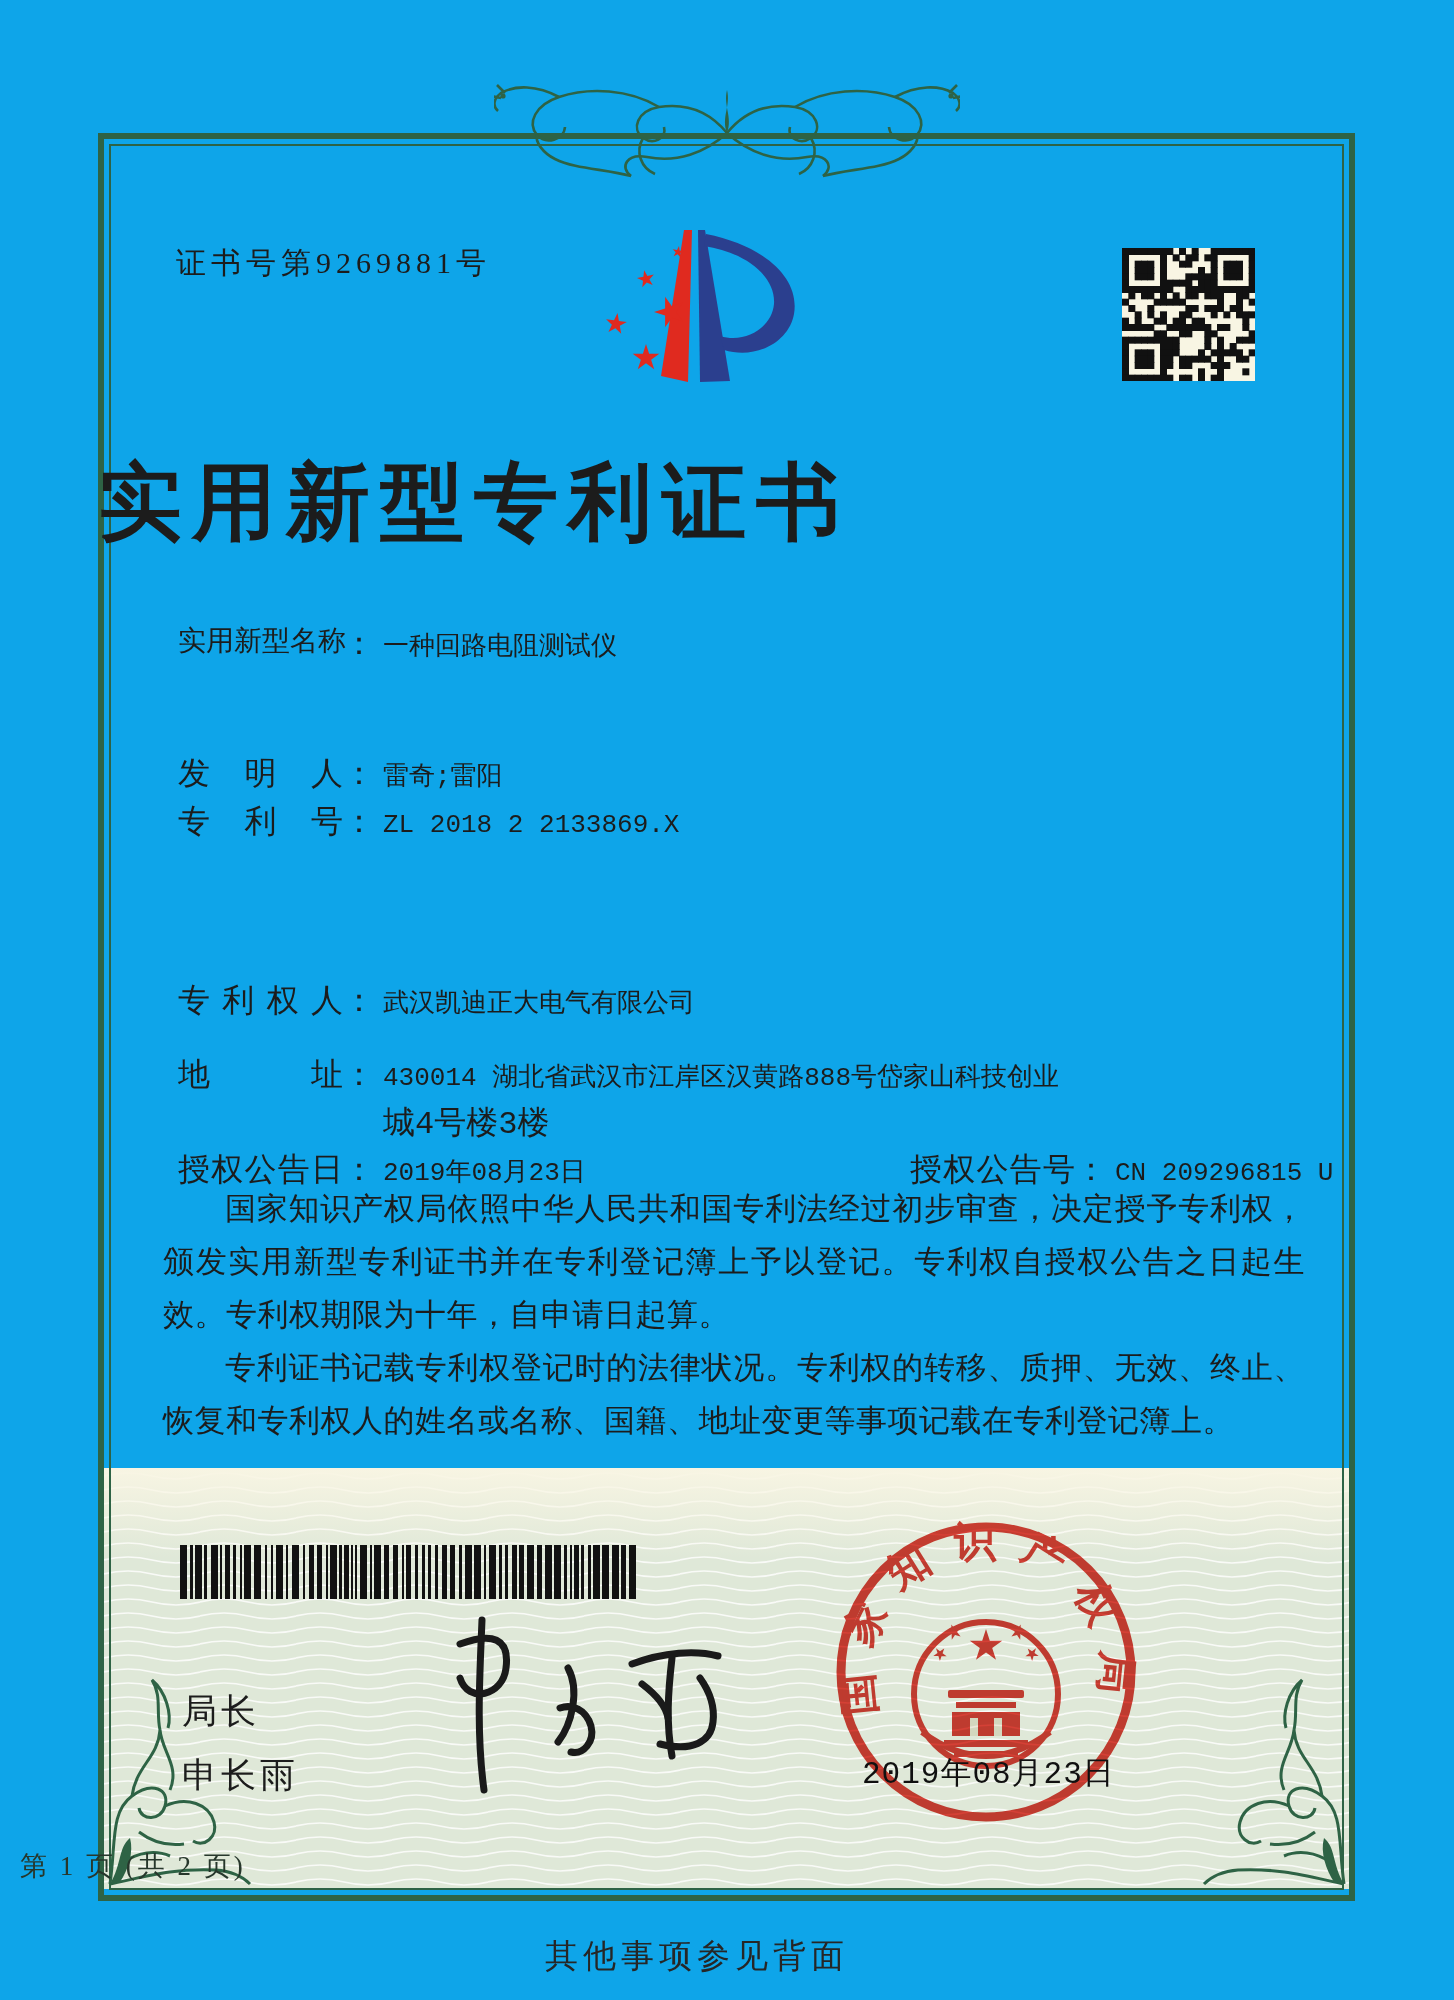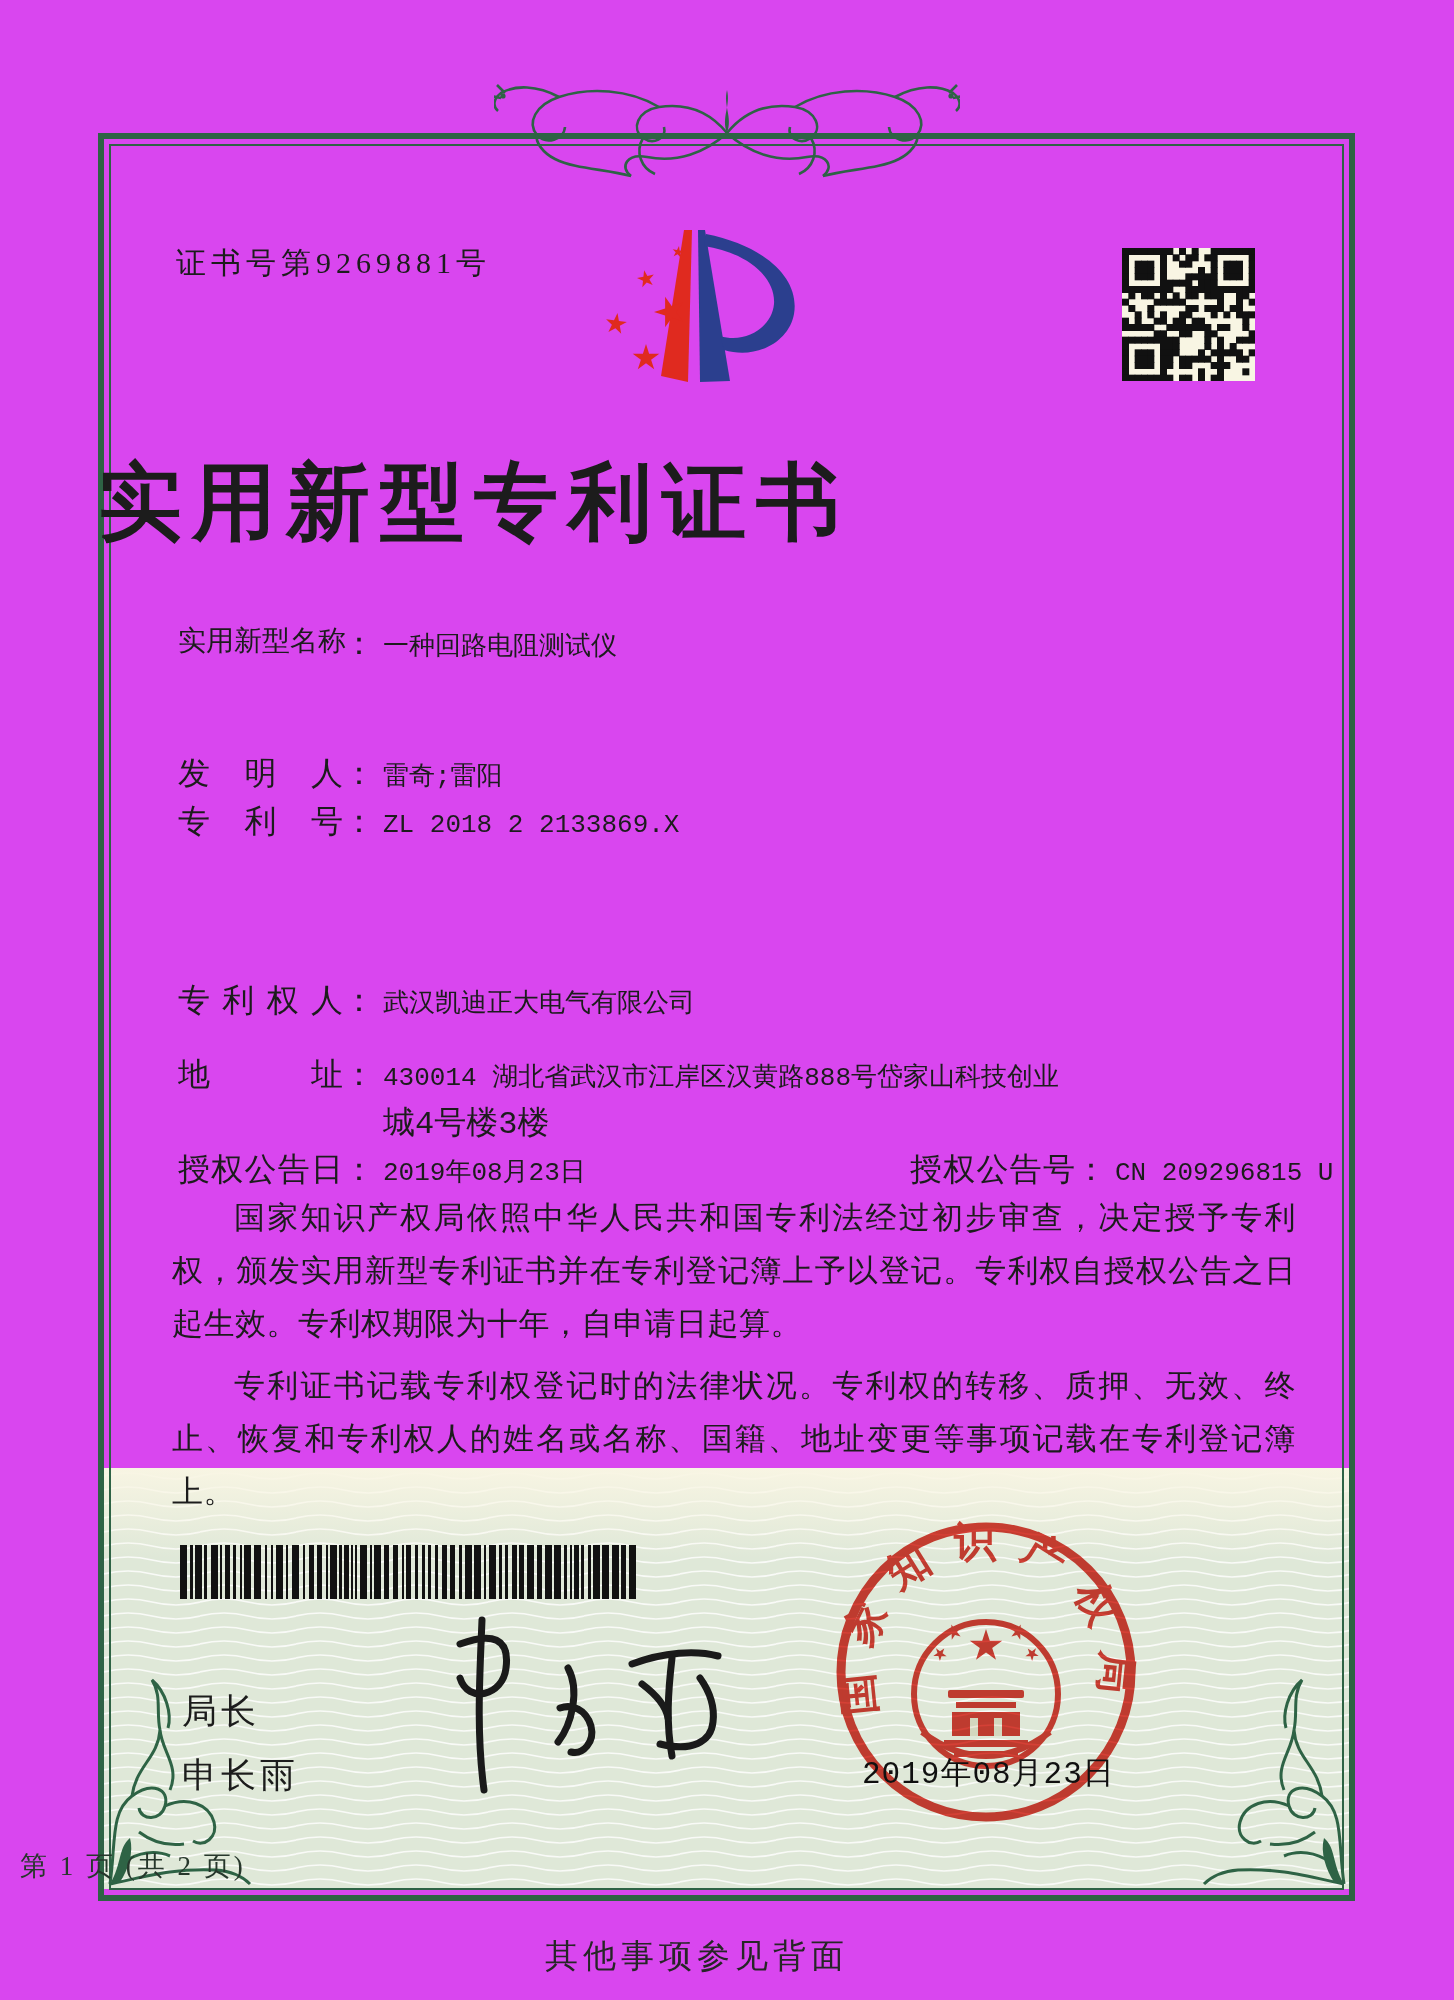--- a/index.html
+++ b/index.html
@@ -1,17 +1,17 @@
 <!DOCTYPE html>
 <html><head>
 <meta charset="utf-8">
 <style>
   html,body{margin:0;padding:0;background:#e8e4d2;}
   .page{position:relative;width:1454px;height:2000px;margin:0 auto;overflow:hidden;
-        background:#d946ef;font-family:"Liberation Serif","DejaVu Serif",serif;color:#1c1c1c;}
+        background:#0ea5e9;font-family:"Liberation Serif","DejaVu Serif",serif;color:#1c1c1c;}
   
   .frame{position:absolute;left:98px;top:133px;width:1245px;height:1756px;
          border:6px solid #2e6345;outline:2px solid #2e6345;outline-offset:-13px;
          z-index:3;pointer-events:none;}
   
   .band{position:absolute;left:104px;top:1468px;z-index:1;}
   .band-fade{position:absolute;left:104px;top:1468px;width:1248px;height:90px;z-index:2;
              background:linear-gradient(#f8f5e3,rgba(248,245,227,0));}
   .orn{position:absolute;z-index:4;}
   .cert-no{position:absolute;left:176px;top:243px;font-size:30px;letter-spacing:5px;z-index:5;}
@@ -24,21 +24,21 @@
           vertical-align:top;}
   .fs6{font-size:28px;}
   .colon{display:inline-block;}
   .fval{display:inline-block;margin-left:8px;font-family:"Liberation Mono","DejaVu Sans Mono",monospace;
         font-size:26px;}
   .addr2{position:absolute;left:383px;font-size:32px;z-index:5;
          font-family:"Liberation Mono","DejaVu Sans Mono",monospace;}
   .grant2{position:absolute;left:732px;top:0;}
   .body-text{position:absolute;left:163px;top:1182px;width:1142px;font-size:31px;
              line-height:53px;text-align:justify;z-index:5;}
-  .body-text p{margin:9px;text-indent:2em;letter-spacing:.5px;}
+  .body-text p{margin:0;text-indent:2em;letter-spacing:.5px;}
   .barcode{position:absolute;left:180px;top:1545px;z-index:5;}
   .sig-title{position:absolute;left:182px;top:1688px;font-size:35px;letter-spacing:4px;z-index:5;}
   .sig-name{position:absolute;left:182px;top:1752px;font-size:35px;letter-spacing:4px;z-index:5;}
   .signature{position:absolute;left:420px;top:1612px;z-index:5;}
   .seal{position:absolute;left:835px;top:1520px;z-index:6;mix-blend-mode:multiply;opacity:.95;}
   .seal-date{position:absolute;left:862px;top:1752px;font-size:31px;letter-spacing:1px;z-index:7;
              font-family:"Liberation Mono","DejaVu Sans Mono",monospace;color:#101010;}
   .page-info{position:absolute;left:20px;top:1848px;width:1270px;text-align:left;
              font-size:27px;letter-spacing:3px;color:#27372c;z-index:5;}
   .back-note{position:absolute;left:545px;top:1934px;font-size:33px;letter-spacing:5px;

